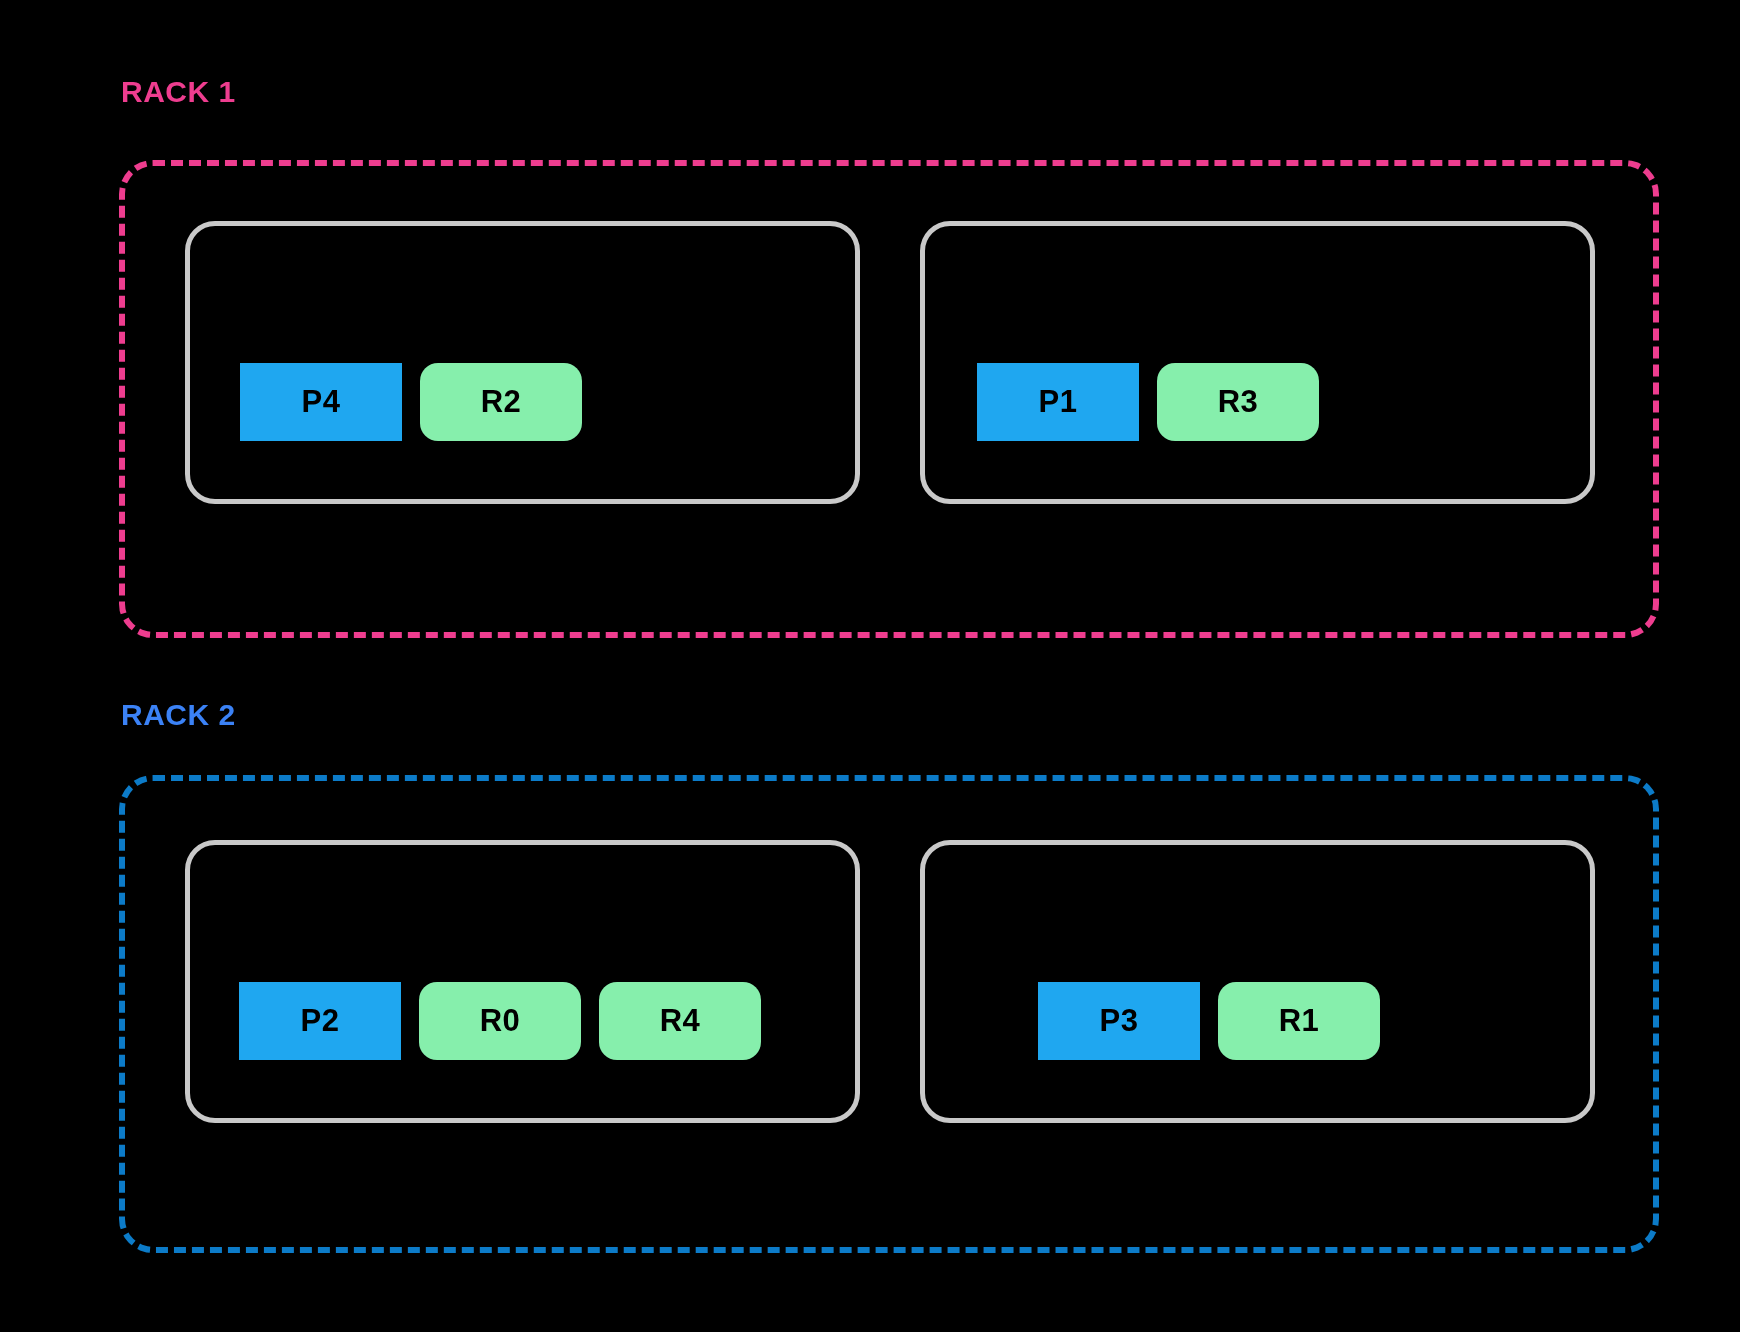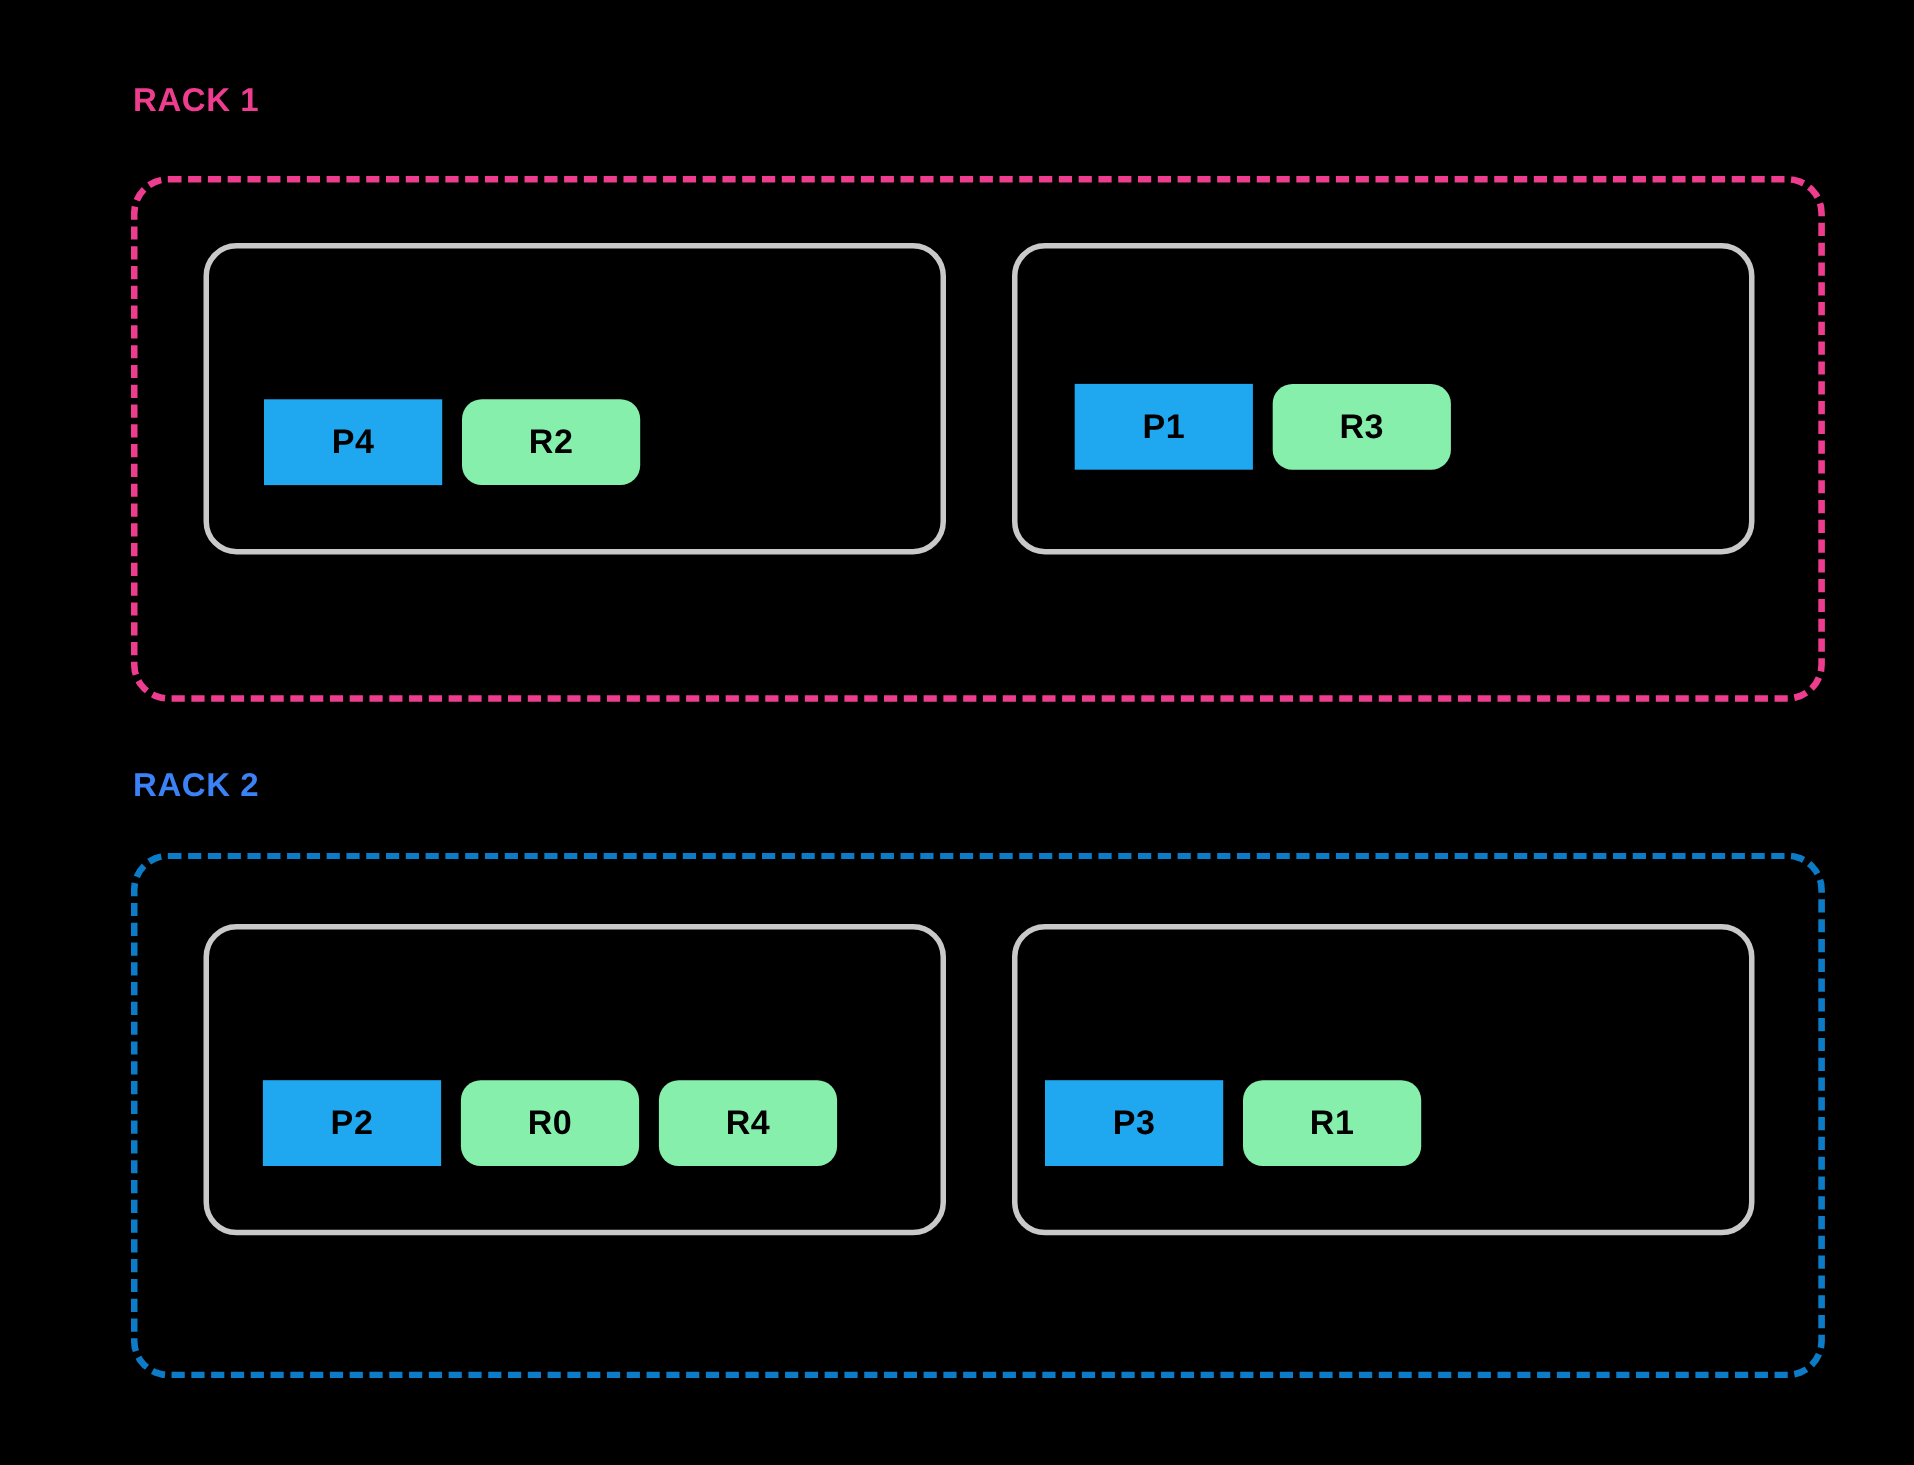--- a/index.html
+++ b/index.html
@@ -86,38 +86,38 @@
 
     <div class="rack-box" style="left:119px; top:160px; width:1540px; height:478px; border-color:#ee3d8f;"></div>
 
     <div class="node" style="left:185px; top:221px; width:675px; height:283px;"></div>
     <div class="chips" style="left:240px; top:363px;">
       <div class="chip primary">P4</div>
       <div class="chip replica">R2</div>
     </div>
 
     <div class="node" style="left:920px; top:221px; width:675px; height:283px;"></div>
-    <div class="chips" style="left:977px; top:349px;">
+    <div class="chips" style="left:977px; top:363px;">
       <div class="chip primary">P1</div>
       <div class="chip replica">R3</div>
     </div>
   </div>
 
   <div class="rack">
     <div class="rack-label" style="left:121px; top:700px; color:#3b82f6;">RACK 2</div>
 
     <div class="rack-box" style="left:119px; top:775px; width:1540px; height:478px; border-color:#0c7bc8;"></div>
 
     <div class="node" style="left:185px; top:840px; width:675px; height:283px;"></div>
     <div class="chips" style="left:239px; top:982px;">
       <div class="chip primary">P2</div>
       <div class="chip replica">R0</div>
       <div class="chip replica">R4</div>
     </div>
 
     <div class="node" style="left:920px; top:840px; width:675px; height:283px;"></div>
-    <div class="chips" style="left:918px; top:982px;padding-left:32px;">
+    <div class="chips" style="left:1006px; top:982px;padding-left:32px;">
       <div class="chip primary">P3</div>
       <div class="chip replica">R1</div>
     </div>
   </div>
 
 </div>
 
 </body></html>

